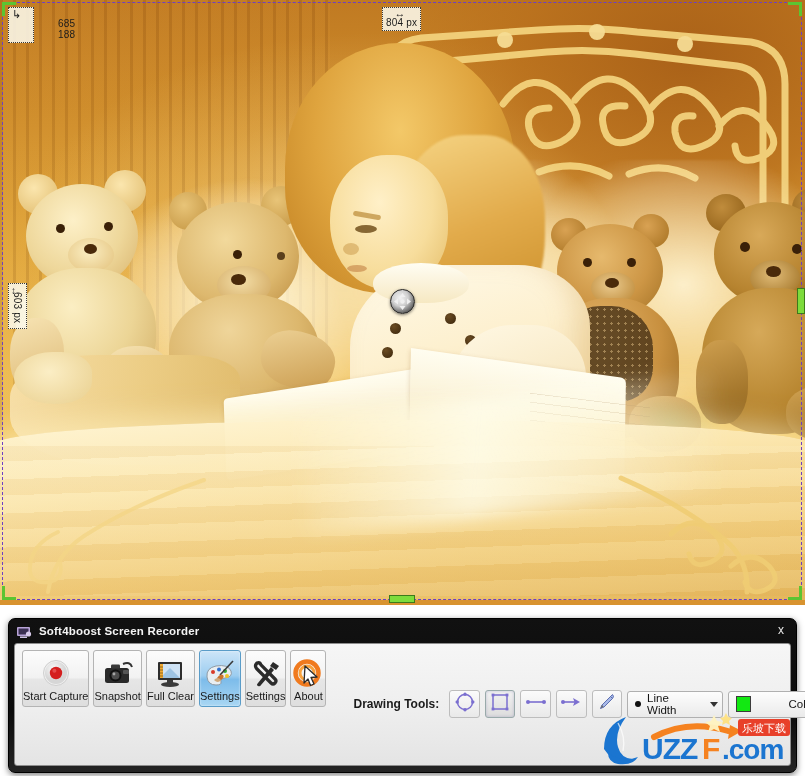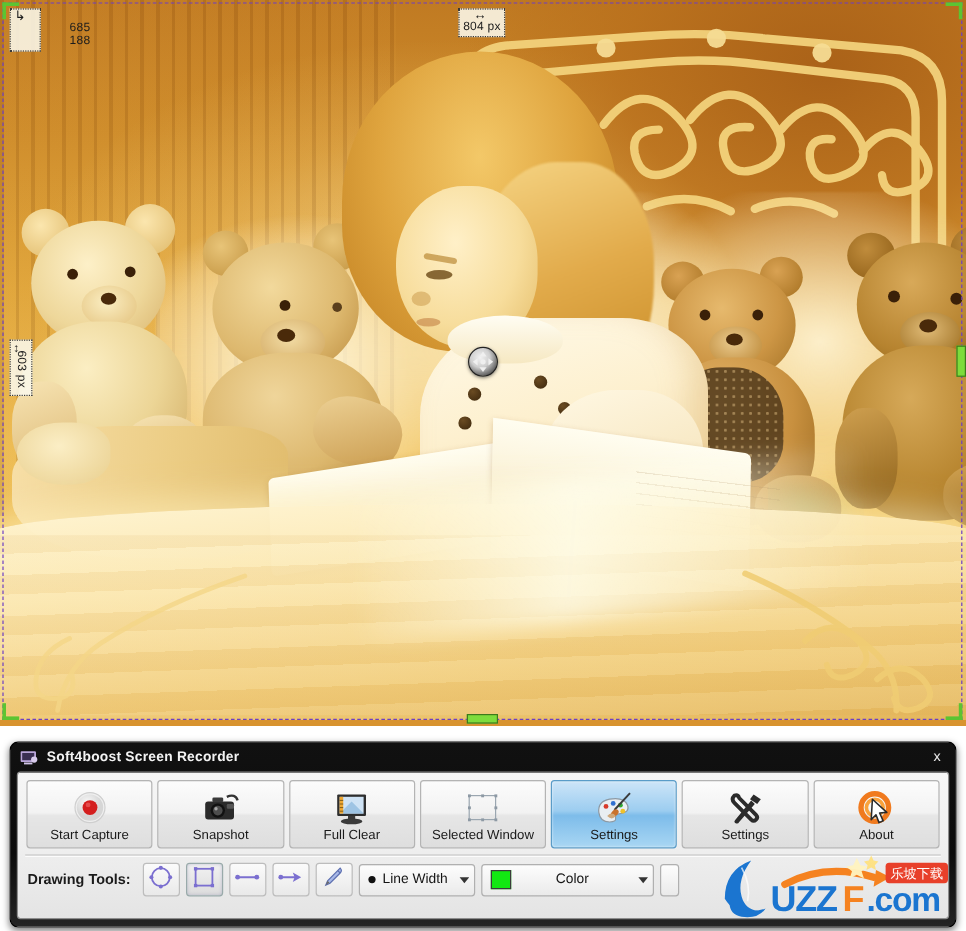--- a/index.html
+++ b/index.html
@@ -178,21 +178,21 @@
   #close-btn {
     position:absolute; right:7px; top:3px; width:16px; height:16px;
     color:#e8e8e8; font-size:12px; text-align:center; line-height:16px; cursor:pointer;
     font-family:"Liberation Sans", sans-serif;
   }
 
   #client {
     position:absolute; left:5px; top:24px; right:5px; bottom:6px;
     background: linear-gradient(180deg,#f6f6f6 0%, #eeeeee 55%, #e4e4e4 100%);
     border:1px solid #8d8d8d; border-radius:3px;
-    display:flex; flex-direction:column;
+    display:flex; flex-direction:row;
   }
 
   
   #mode-row { display:flex; gap:4px; padding:6px 7px 5px 7px; }
   .mode-btn {
     flex:1 1 0; height:57px; border:1px solid #b4b4b4; border-radius:3px;
     background: linear-gradient(180deg,#fcfcfc 0%, #f2f2f2 48%, #e6e6e6 52%, #dedede 100%);
     display:flex; flex-direction:column; align-items:center; justify-content:flex-end;
     padding-bottom:4px; cursor:pointer; position:relative;
   }
@@ -482,38 +482,20 @@
                   <line x1="7" y1="17" x2="10" y2="17"></line>
               </g>
               <rect x="14" y="21" width="6" height="3" fill="#3a3a3a"></rect>
               <ellipse cx="17" cy="25.5" rx="9" ry="2.4" fill="#3a3a3a"></ellipse>
             </svg>
           </span>
           <span class="mode-label">Full Clear</span>
         </div>
 
 
-        <div class="mode-btn">
-          <span class="mode-icon">
-            <svg width="34" height="30" viewBox="0 0 34 30">
-              <rect x="6" y="4" width="22" height="20" fill="none" stroke="#9aa6b0" stroke-width="1"></rect>
-              <g fill="#8d99a4">
-                <rect x="5" y="3" width="2.4" height="2.4"></rect>
-                  <rect x="16" y="3" width="2.4" height="2.4"></rect>
-                  <rect x="27" y="3" width="2.4" height="2.4"></rect>
-                <rect x="5" y="13" width="2.4" height="2.4"></rect>
-                  <rect x="27" y="13" width="2.4" height="2.4"></rect>
-                <rect x="5" y="23" width="2.4" height="2.4"></rect>
-                  <rect x="16" y="23" width="2.4" height="2.4"></rect>
-                  <rect x="27" y="23" width="2.4" height="2.4"></rect>
-              </g>
-            </svg>
-          </span>
-          <span class="mode-label">Selected Window</span>
-        </div>
 
         <div class="mode-btn active">
           <span class="mode-icon">
             <svg width="34" height="30" viewBox="0 0 34 30">
               <path d="M4,18 q-1,-9 9,-11 q12,-2 15,5 q2,6 -6,7 q-5,.6 -4,4 q.6,3 -5,3 q-8,0 -9,-8z" fill="#e9eef2" stroke="#8e9aa4"></path>
               <circle cx="10" cy="13" r="2" fill="#d83a2a"></circle>
               <circle cx="16" cy="10.5" r="2" fill="#2f6fd0"></circle>
               <circle cx="22" cy="12" r="2" fill="#2fa832"></circle>
               <circle cx="24" cy="17" r="2" fill="#f0c22a"></circle>
               <path d="M17,16 L30,2" stroke="#3a3a3a" stroke-width="1.6"></path>

